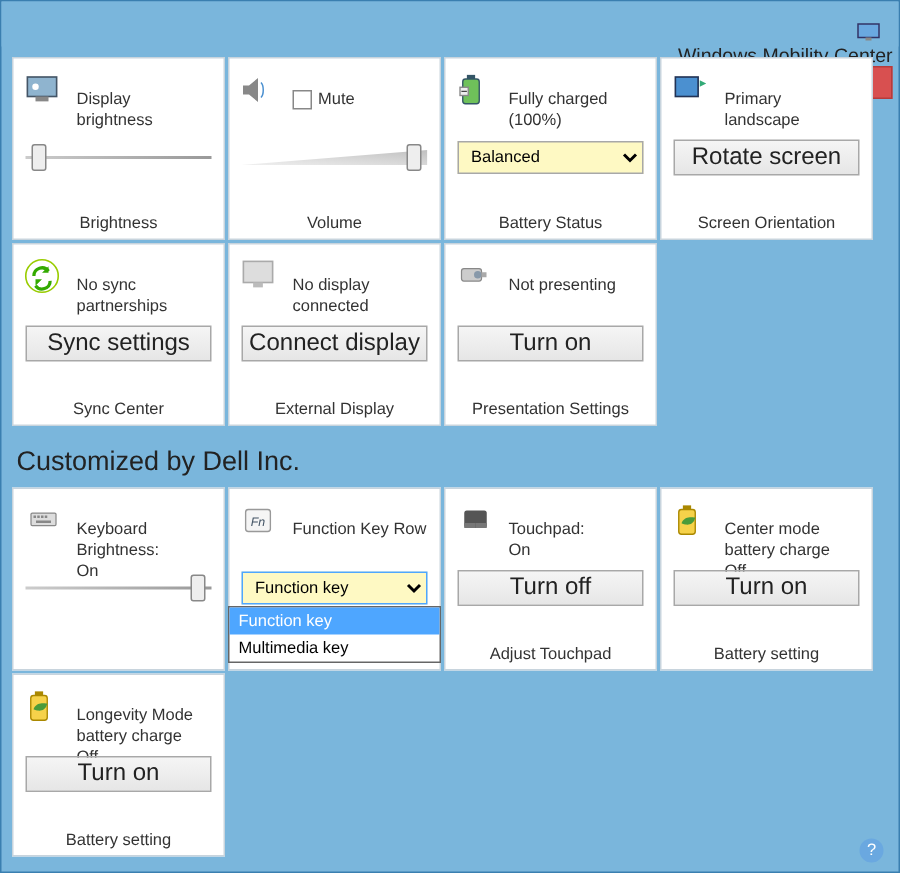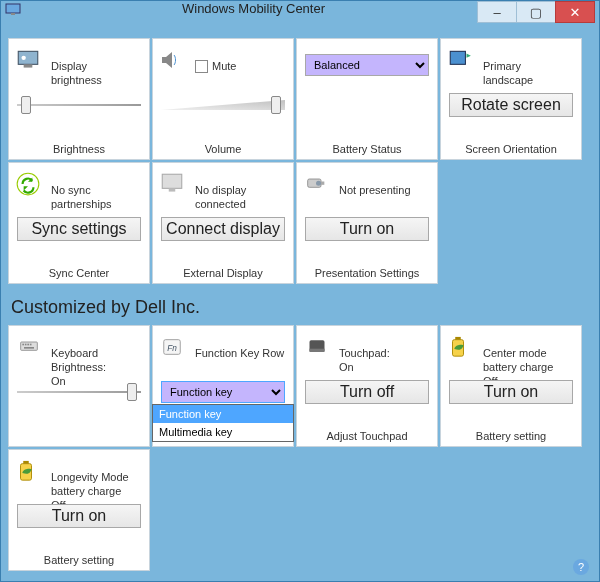--- a/index.html
+++ b/index.html
@@ -15,22 +15,23 @@
     width: 600px;
     height: 582px;
     background: #7ab6dc;
     border: 1px solid #3a7fb0;
     position: relative;
   }
   .titlebar {
     height: 30px;
     background: linear-gradient(#7ab6dc,#7ab6dc);
     display: flex;
-    align-items: flex-start;
-    padding: 0 4px;
+    align-items: flex-end;
+    padding: 12px 4px;
+    flex-direction: column;
   }
   .titlebar .appicon {
     width: 16px; height: 16px; margin-right: 8px;
   }
   .titlebar .title {
     flex: 1;
     text-align: center;
     font-size: 13px;
     color: #222;
   }
@@ -108,21 +109,21 @@
     width: 100%; height: 24px;
     background: linear-gradient(#f5f5f5,#e6e6e6);
     border: 1px solid #a8a8a8;
     font-size: 16px;
     color: #222;
   }
   .select {
     width: 100%; height: 22px;
     border: 1px solid #a8a8a8;
     font-size: 11px;
-    background: #c4b5fd;
+    background: #fef9c3;
     padding-left: 4px;
   }
   .chkrow { display:flex; gap:4px; font-size:11px; color:#333; }
   .chkbox { width:13px; height:13px; border:1px solid #888; background:#fff; }
   .section-hd {
     margin: 12px 10px 4px 10px;
     font-size: 18px;
     font-weight: 400;
     color: #222;
   }
@@ -212,20 +213,34 @@
       <div class="tile-mid">
         <div class="slider">
           <div class="track" style="background:linear-gradient(to top right,#f0f0f0,#c0c0c0);height:10px;clip-path:polygon(0 100%,100% 0,100% 100%);"></div>
           <div class="thumb" style="right:4px;"></div>
         </div>
       </div>
       <div class="tile-foot">Volume</div>
     </div>
 
     <div class="tile">
+      <div class="tile-top">
+        <span class="tile-ico">
+          <svg viewBox="0 0 24 24" width="22" height="26">
+              <rect x="6" y="4" width="12" height="18" rx="2" fill="#6fc15a" stroke="#356"></rect>
+              <rect x="9" y="1" width="6" height="3" fill="#356"></rect>
+              <rect x="4" y="10" width="6" height="6" fill="#eee" stroke="#888"></rect>
+              <path d="M5 13h4" stroke="#444"></path>
+            </svg>
+        </span>
+        <span class="tile-text">
+          <span>Fully charged</span>
+          <span>(100%)</span>
+        </span>
+      </div>
       <div class="tile-mid">
         <select class="select">
           <option>Balanced</option>
         </select>
       </div>
       <div class="tile-foot">Battery Status</div>
     </div>
 
     <div class="tile">
       <div class="tile-top">

